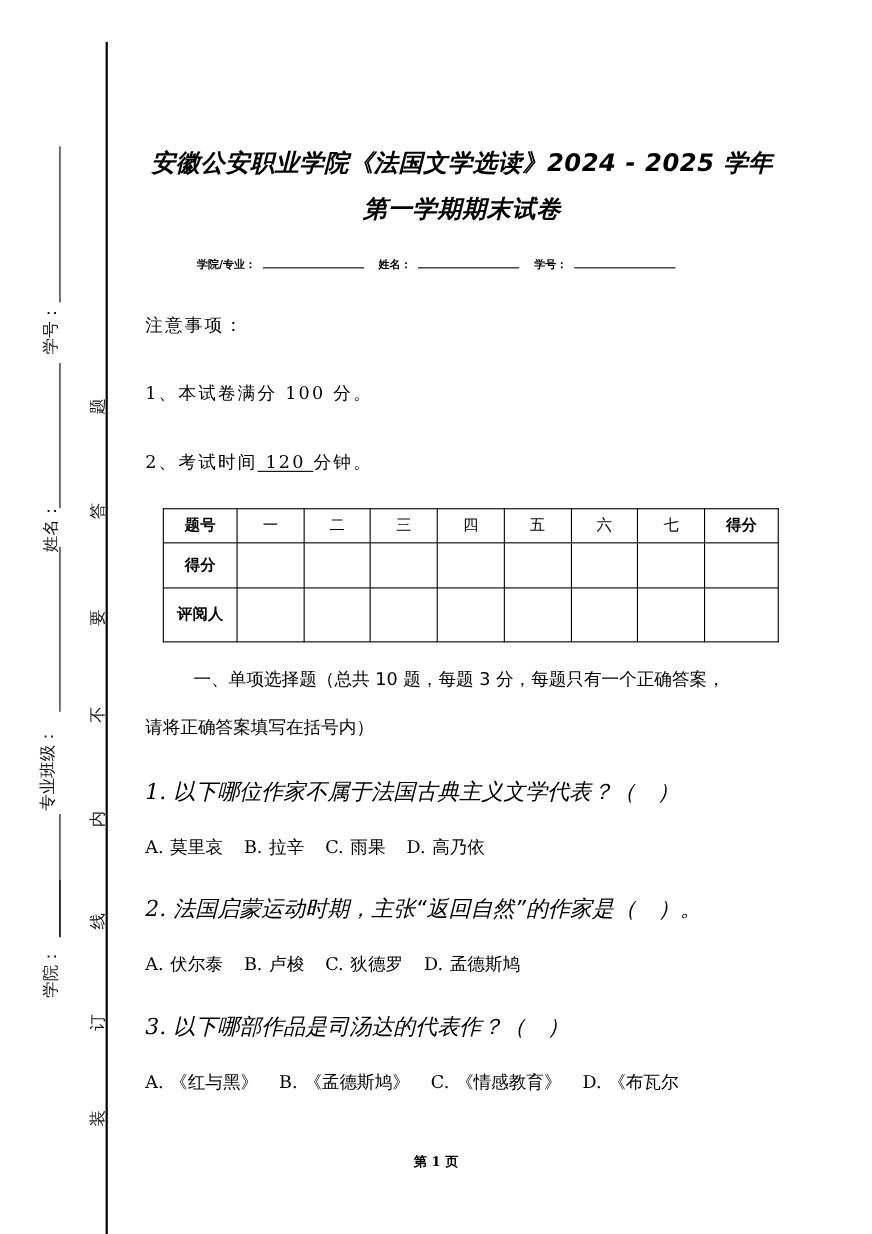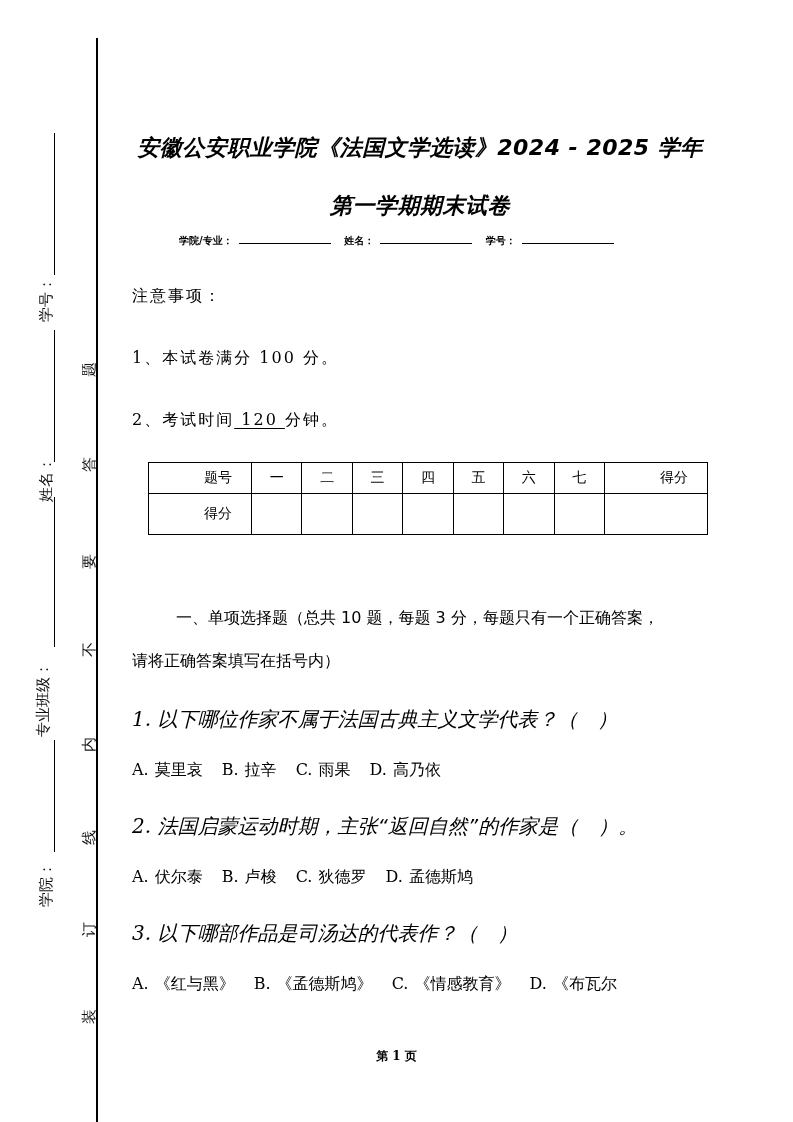--- a/index.html
+++ b/index.html
@@ -10,21 +10,21 @@
     .title { position: absolute; left: 120px; width: 600px; text-align: center; font-family: "DejaVu Sans", sans-serif; font-weight: bold; font-size: 22px; letter-spacing: 0.5px; font-style: italic; }
     .info-row { position: absolute; top: 231px; left: 179px; font-weight: bold; font-size: 10px; white-space: nowrap; }
     .info-row .blank { display: inline-block; width: 92px; border-bottom: 1.2px solid #000; margin: 0 10px 0 6px; vertical-align: baseline; height: 12px; }
     .serif-text { position: absolute; left: 132px; font-family: "DejaVu Serif", serif; font-size: 16px; letter-spacing: 2px; white-space: nowrap; }
     .u { text-decoration: underline; text-underline-offset: 3px; }
     table.score { position: absolute; left: 148px; top: 462px; width: 560px; border-collapse: collapse; font-size: 14px; }
     table.score td { border: 1.2px solid #000; text-align: center; vertical-align: middle; padding: 0; }
     table.score tr.r0 td { height: 30px; }
     table.score tr.r1 td { height: 40px; }
     table.score tr.r2 td { height: 48px; }
-    table.score td.hdr { font-weight: normal; width: 66px; padding-left: 36px; }
+    table.score td.hdr { font-weight: bold; width: 66px; }
     .sec { position: absolute; left: 132px; font-size: 16px; white-space: nowrap; }
     .q { position: absolute; left: 132px; font-size: 20px; white-space: nowrap; font-style: italic; }
     .q .num { font-family: "DejaVu Serif", serif; }
     .opt { position: absolute; left: 132px; font-size: 16px; white-space: nowrap; }
     .opt .lbl { font-family: "DejaVu Serif", serif; margin-right: 6px; }
     .opt .item { margin-right: 14px; }
     .footer { position: absolute; top: 1048px; left: 0; width: 793px; text-align: center; font-family: "DejaVu Serif", serif; font-weight: bold; font-size: 12px; }
   </style>
 </head>
 <body>
@@ -44,21 +44,21 @@
 <div class="seal-char" style="top:360px;">题</div>
 <div class="seal-char" style="top:455px;">答</div>
 <div class="seal-char" style="top:552px;">要</div>
 <div class="seal-char" style="top:640px;">不</div>
 <div class="seal-char" style="top:735px;">内</div>
 <div class="seal-char" style="top:828px;">线</div>
 <div class="seal-char" style="top:920px;">订</div>
 <div class="seal-char" style="top:1007px;">装</div>
 
 <div class="title" style="top:133px;">安徽公安职业学院《法国文学选读》2024 - 2025 学年</div>
-<div class="title" style="top:175px;margin-top:16px;">第一学期期末试卷</div>
+<div class="title" style="top:175px;">第一学期期末试卷</div>
 
 <div class="info-row">
   <span>学院/专业：</span><span class="blank"></span>
   <span>姓名：</span><span class="blank"></span>
   <span>学号：</span><span class="blank"></span>
 </div>
 
 <div class="serif-text" style="top:286px;">注意事项：</div>
 <div class="serif-text" style="top:348px;text-align:right;">1、本试卷满分 100 分。</div>
 <div class="serif-text" style="top:410px;">
@@ -73,20 +73,31 @@
     <td>二</td>
     <td>三</td>
     <td>四</td>
     <td>五</td>
     <td>六</td>
     <td>七</td>
     <td class="hdr">得分</td>
   </tr>
   <tr class="r1">
     <td class="hdr">得分</td>
+    <td></td>
+    <td></td>
+    <td></td>
+    <td></td>
+    <td></td>
+    <td></td>
+    <td></td>
+    <td></td>
+  </tr>
+  <tr class="r2">
+    <td class="hdr">评阅人</td>
     <td></td>
     <td></td>
     <td></td>
     <td></td>
     <td></td>
     <td></td>
     <td></td>
     <td></td>
   </tr>
 </tbody>

